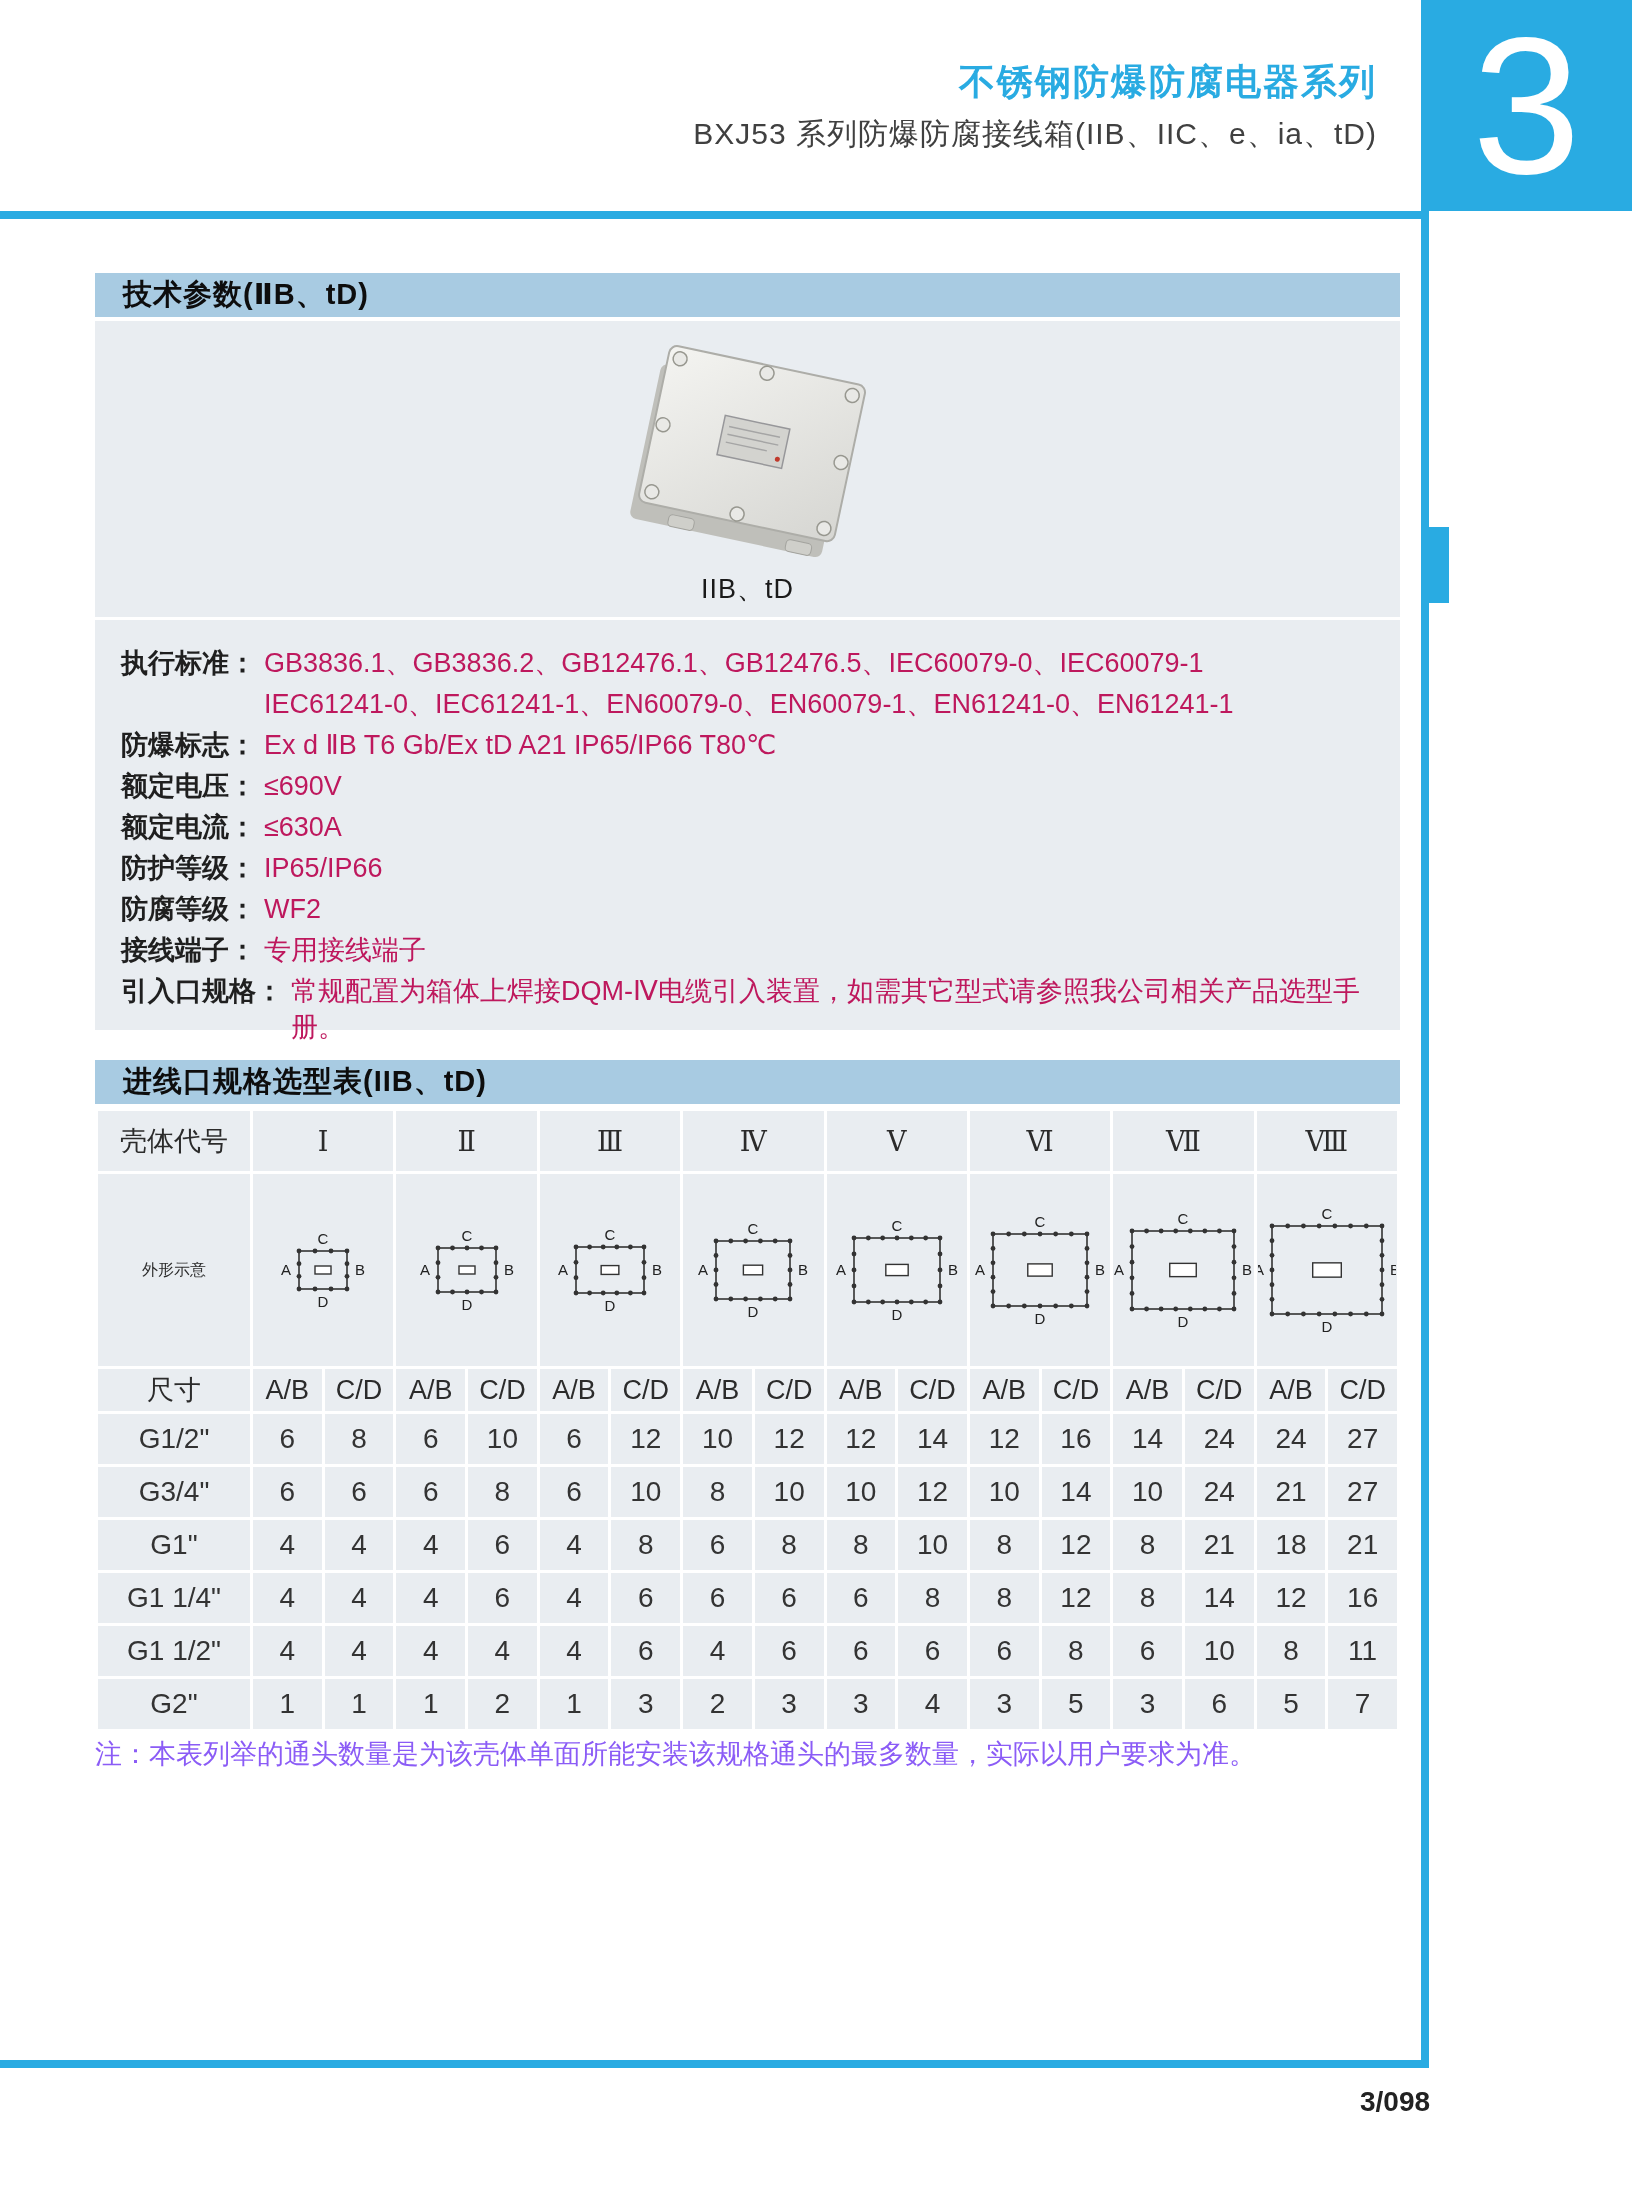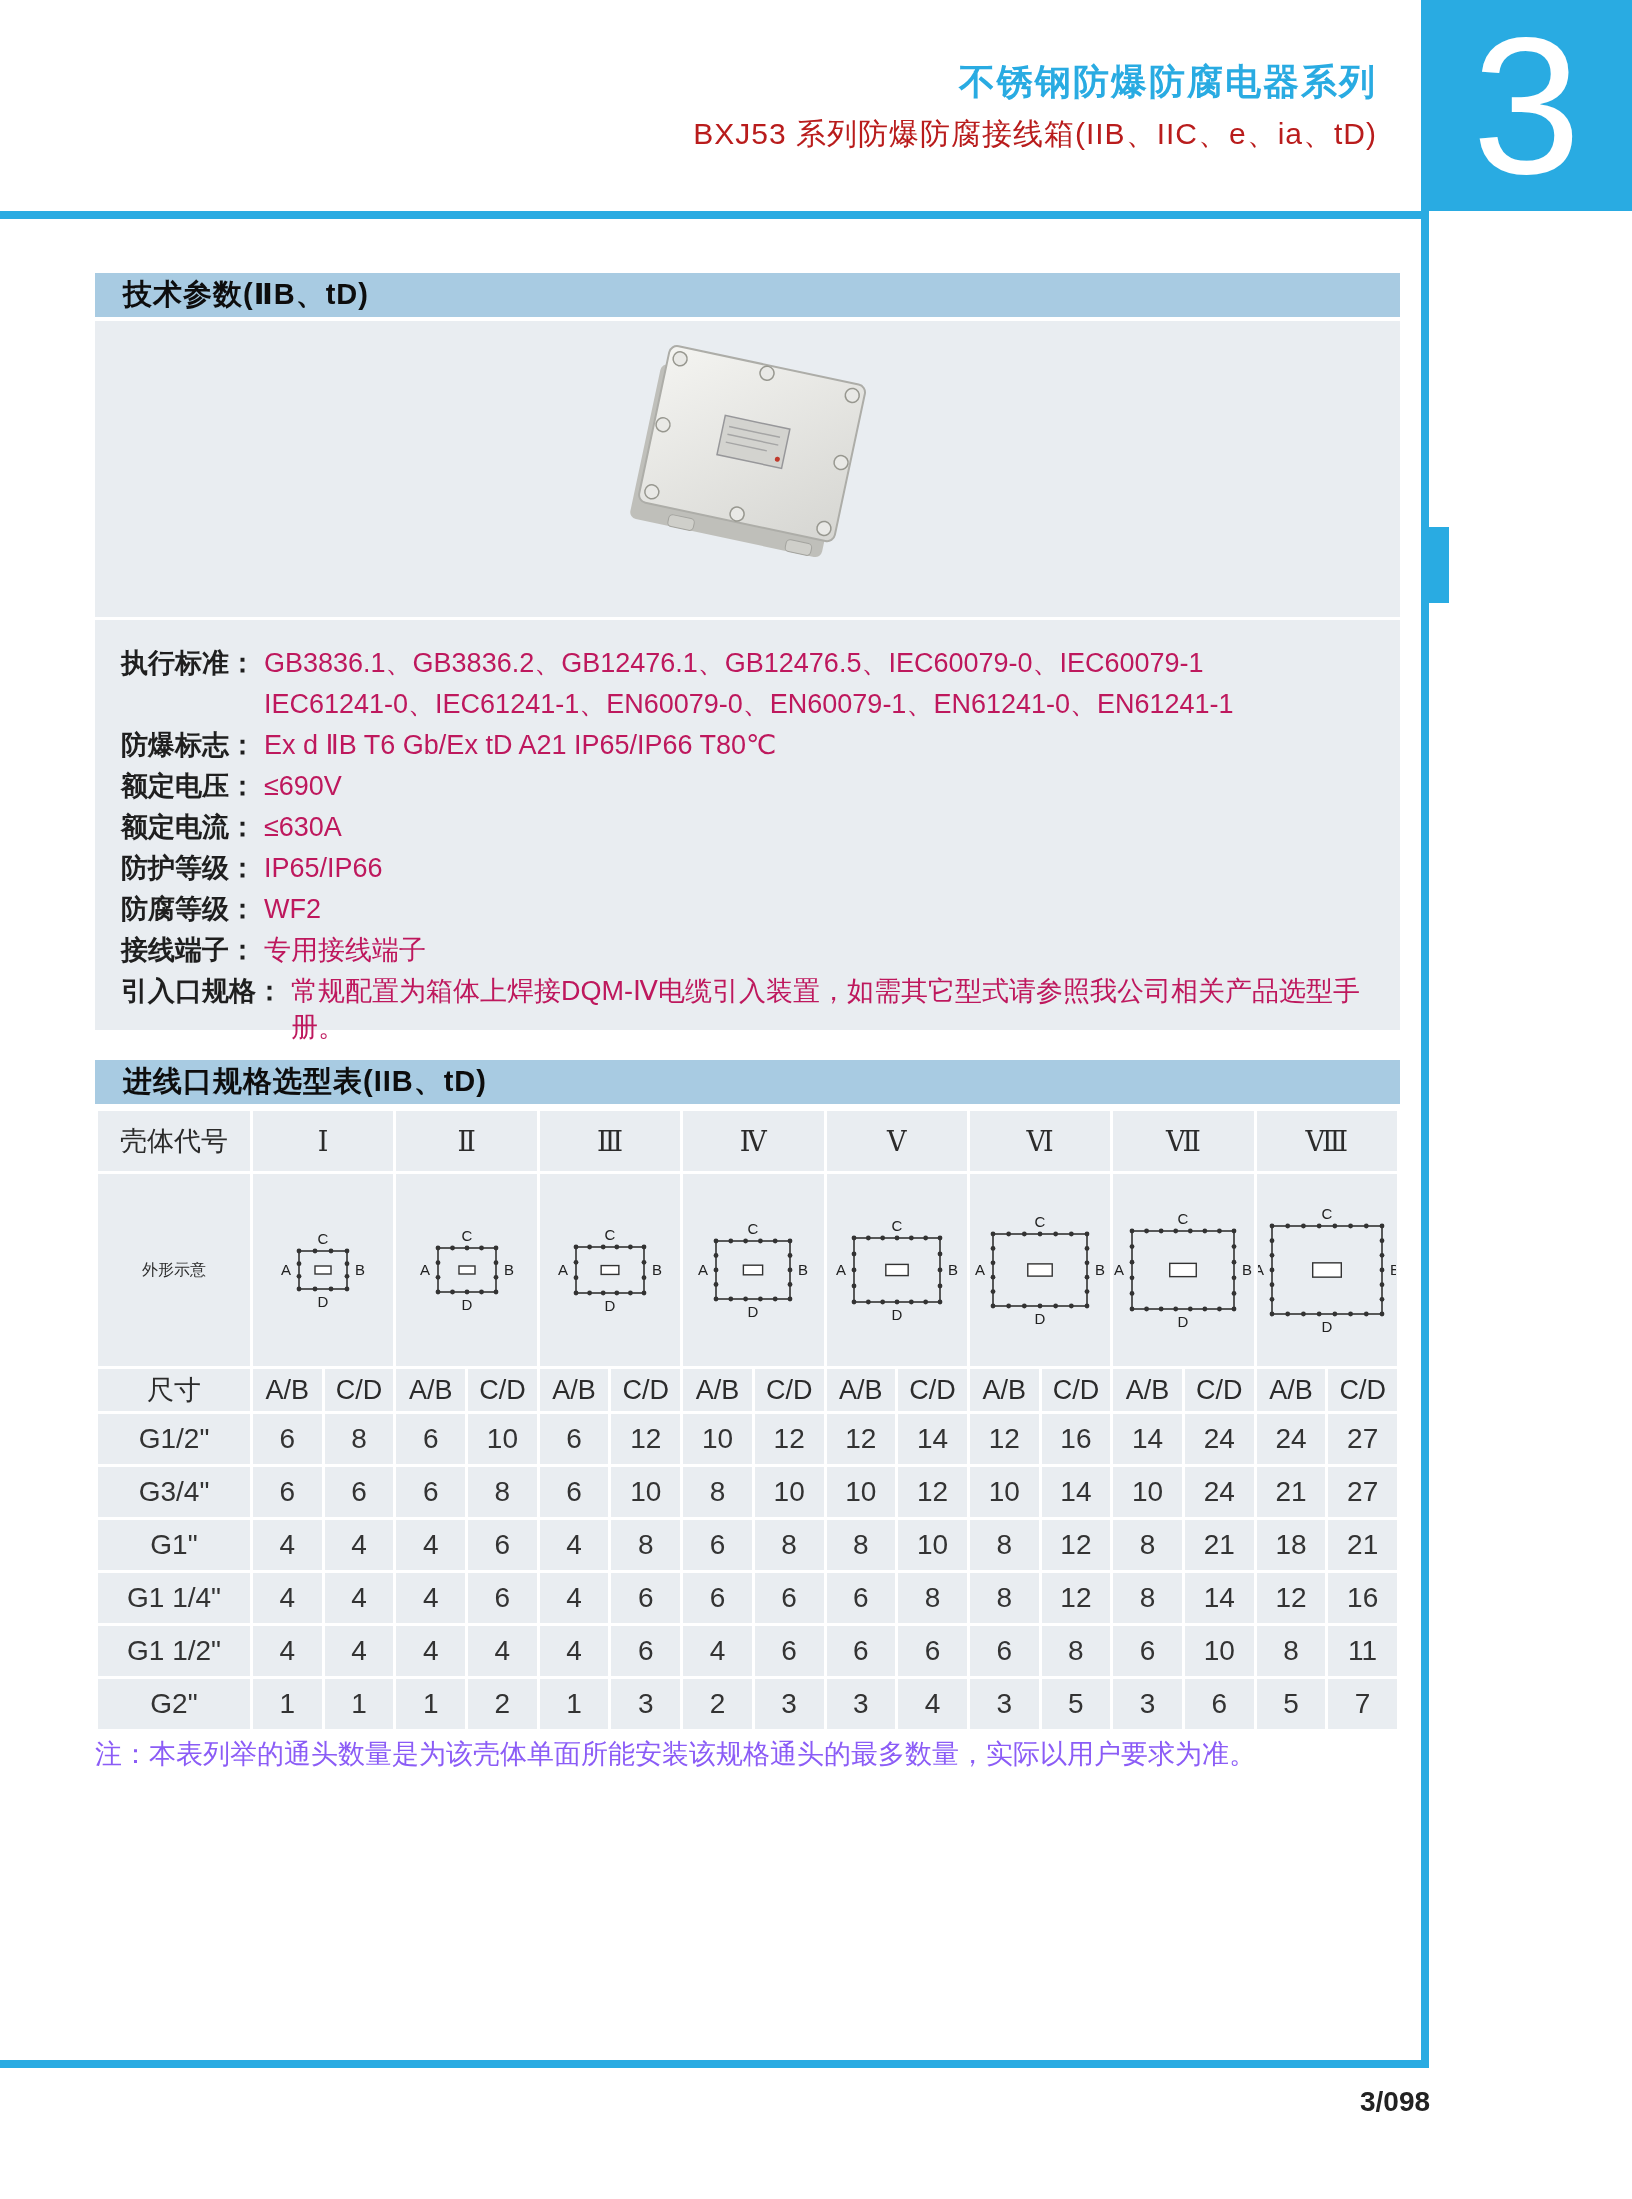--- a/index.html
+++ b/index.html
@@ -4,21 +4,21 @@
 <style>
   :root{ --accent:#29abe2; --barbg:#a8cbe2; --panel:#e9edf1; }
   html,body{margin:0;padding:0;}
   body{
     width:1632px;height:2199px;position:relative;background:#fff;
     font-family:"Liberation Sans","DejaVu Sans",sans-serif;color:#1a1a1a;overflow:hidden;
   }
   
   .page-title{position:absolute;top:58px;right:255px;font-size:36px;font-weight:bold;
     color:var(--accent);letter-spacing:2px;text-align:right;}
-  .page-subtitle{position:absolute;top:114px;right:255px;font-size:30px;color:#b91c1c;letter-spacing:1px;}
+  .page-subtitle{position:absolute;top:114px;right:255px;font-size:30px;color:#404040;letter-spacing:1px;}
   .header-rule{position:absolute;left:0;top:211px;width:1421px;height:8px;background:var(--accent);}
   .chapter-box{position:absolute;left:1421px;top:0;width:211px;height:211px;background:var(--accent);
     display:flex;align-items:center;justify-content:center;}
   .chapter-box span{color:#fff;font-size:195px;font-weight:300;line-height:1;}
   .side-line{position:absolute;left:1421px;top:211px;width:8px;height:1857px;background:var(--accent);}
   .side-tab{position:absolute;left:1421px;top:527px;width:28px;height:76px;background:var(--accent);}
   .bottom-rule{position:absolute;left:0;top:2060px;width:1429px;height:8px;background:var(--accent);}
   .page-number{position:absolute;left:1352px;top:2086px;width:86px;text-align:center;font-size:28px;color:#222;font-weight:bold;}
   
   .section{position:absolute;left:95px;width:1305px;}
@@ -93,20 +93,21 @@
         <g stroke="#a5a5a5" stroke-width="1.5">
           <line x1="136" y1="98" x2="188" y2="98"></line>
             <line x1="136" y1="106" x2="188" y2="106"></line>
           <line x1="136" y1="114" x2="178" y2="114"></line>
         </g>
         <circle cx="190" cy="120" r="2.5" fill="#c0392b"></circle>
         <rect x="96" y="196" width="26" height="12" rx="4" fill="#cfcfca" stroke="#a3a39e"></rect>
         <rect x="216" y="196" width="26" height="12" rx="4" fill="#cfcfca" stroke="#a3a39e"></rect>
       </g>
     </svg>
+    <div class="photo-caption">IIB、tD</div>
     <div class="tech-divider"></div>
     <div class="spec-list">
       <div class="spec-line">
           <span class="spec-label">执行标准：</span>
           <span class="spec-value">GB3836.1、GB3836.2、GB12476.1、GB12476.5、IEC60079-0、IEC60079-1</span>
         </div>
       <div class="spec-line cont">
           <span class="spec-label"></span>
           <span class="spec-value">IEC61241-0、IEC61241-1、EN60079-0、EN60079-1、EN61241-0、EN61241-1</span>
         </div>

